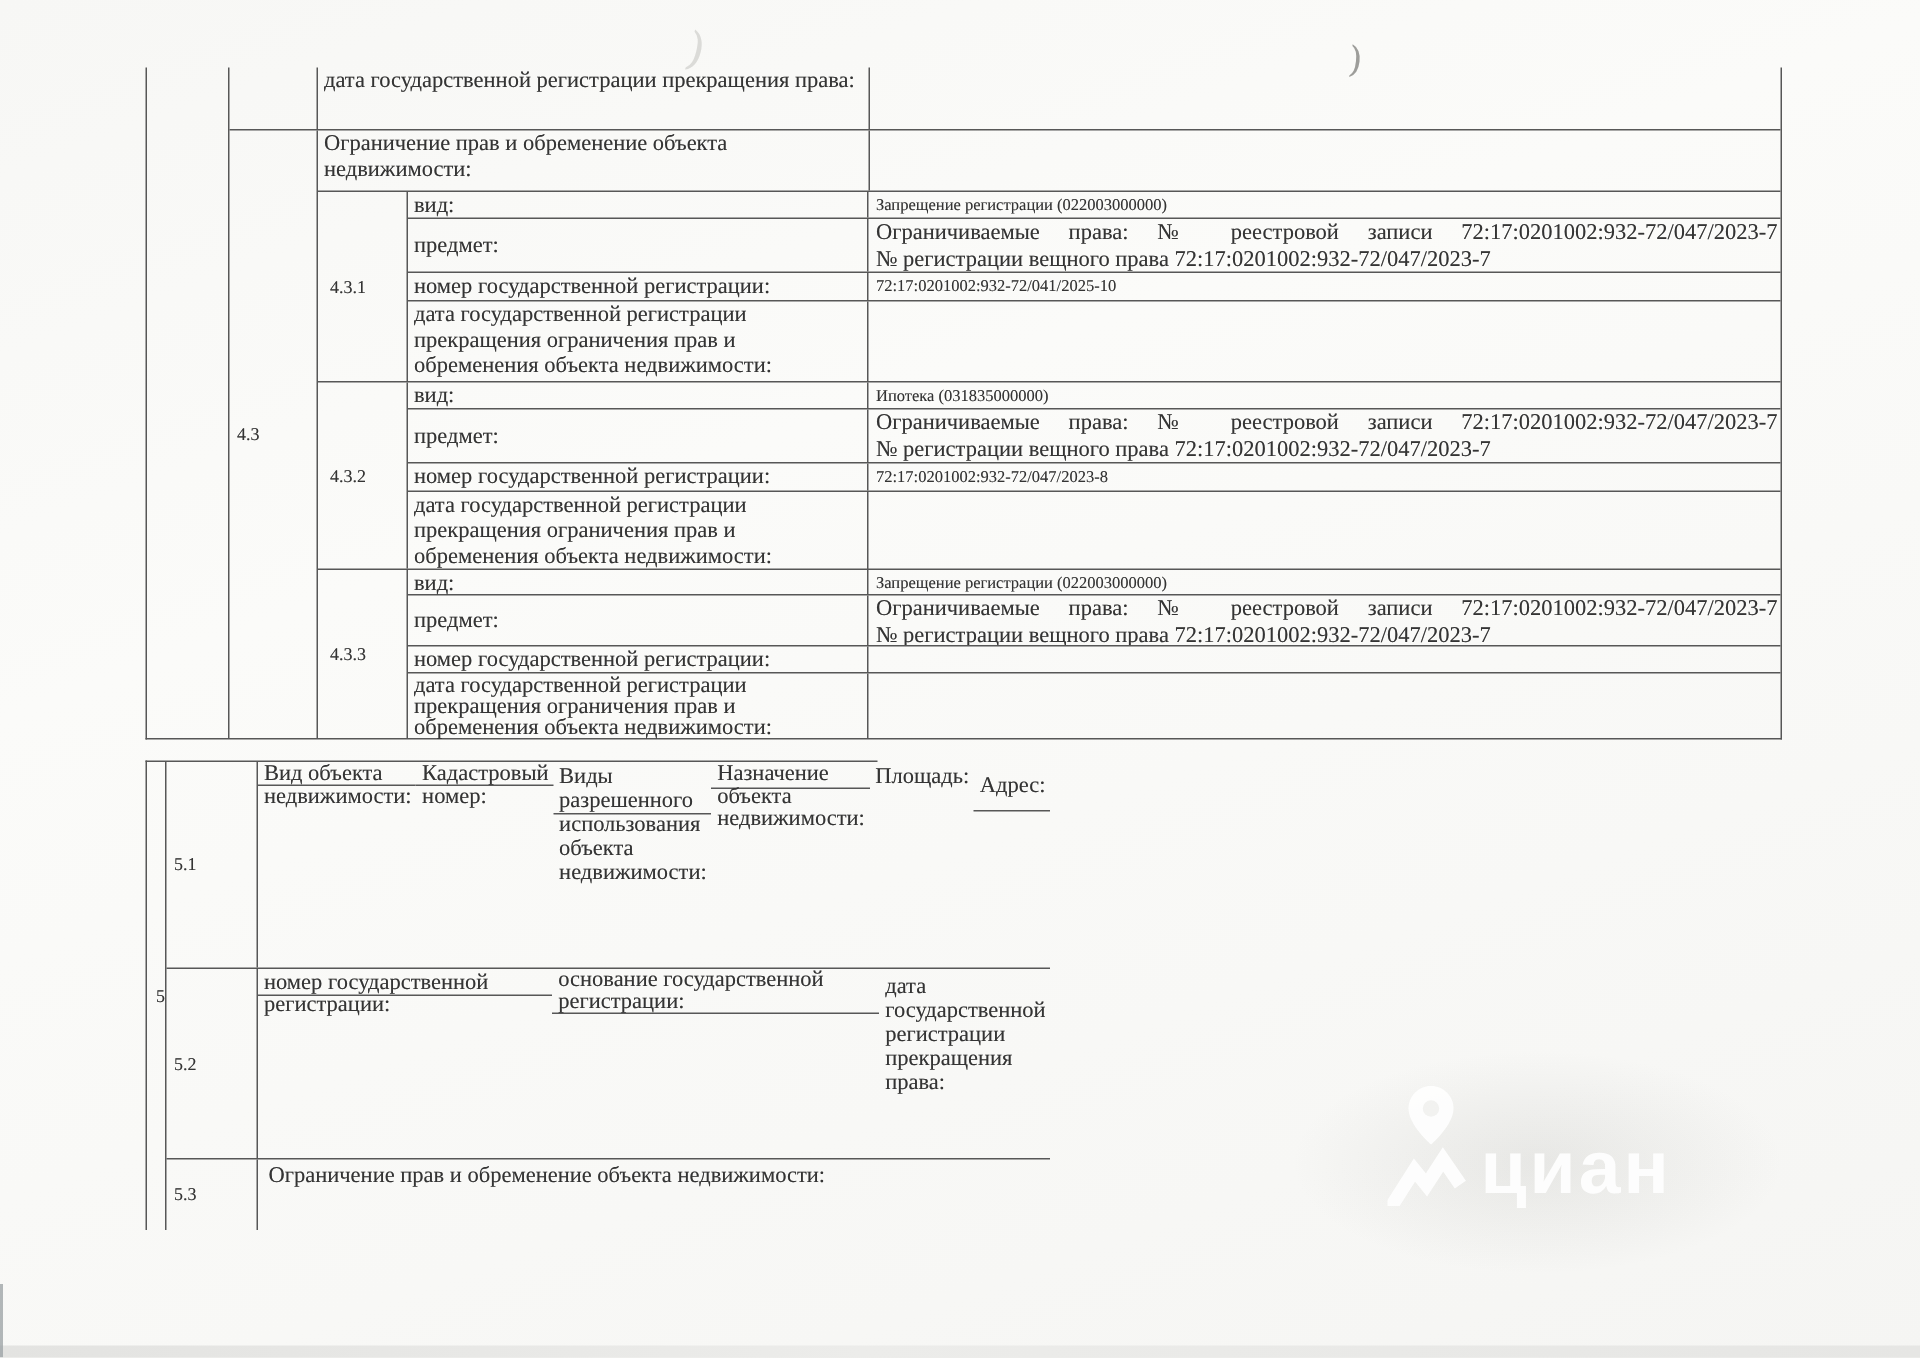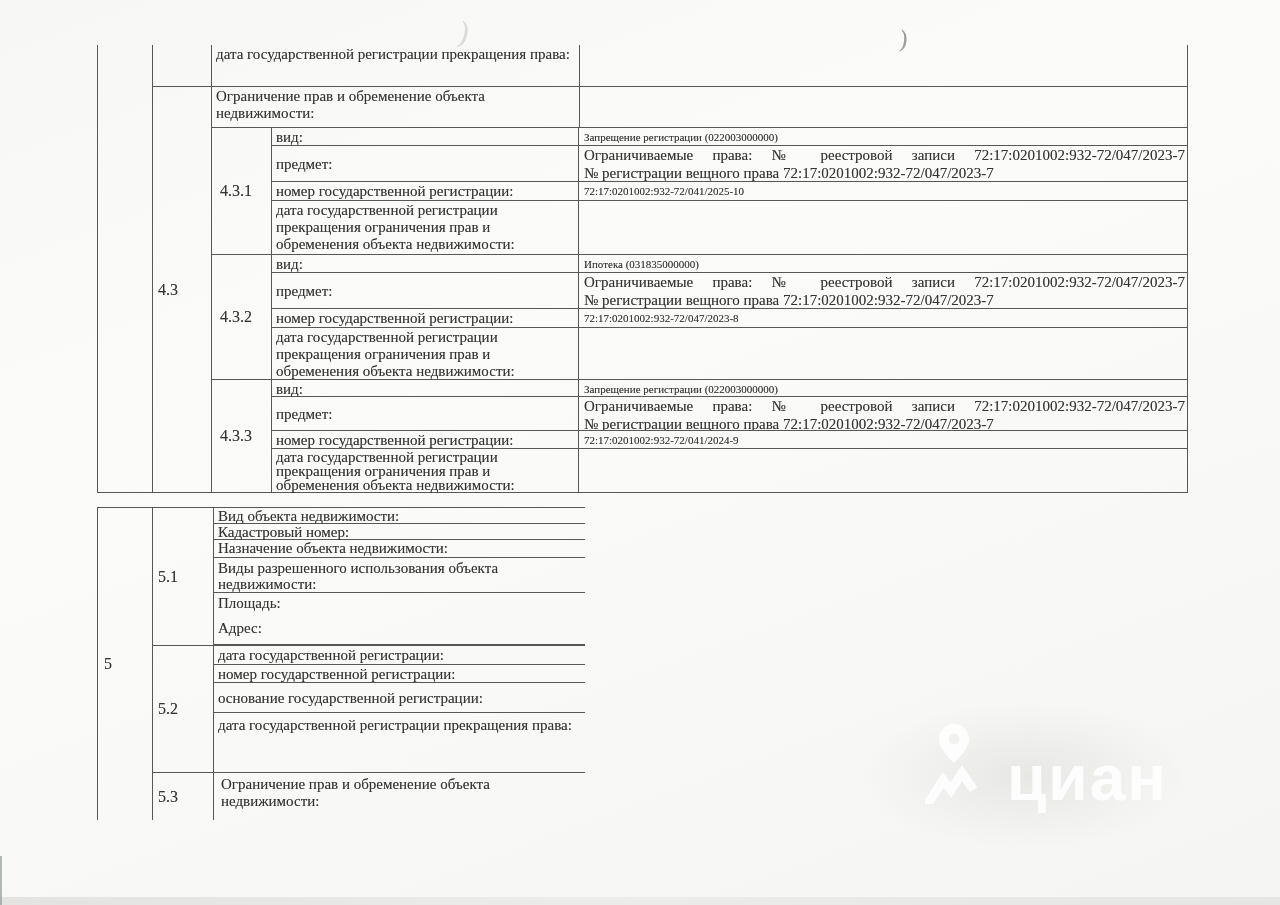--- a/index.html
+++ b/index.html
@@ -12,21 +12,21 @@
   .page{
     position:relative;
     width:1280px;height:905px;
     background:linear-gradient(160deg,#f7f7f5 0%,#fbfbf9 35%,#f8f8f6 70%,#f5f5f3 100%);
     font-family:"Liberation Serif","DejaVu Serif",serif;
     color:var(--txt);
     overflow:hidden;
   }
   .lbl{font-size:15px;line-height:17px;padding:1px 3px 0 4px;text-shadow:0 0 .4px rgba(0,0,0,.35)}
   .val{font-size:11px;line-height:17px;padding:1px 3px 0 5px;text-shadow:0 0 .4px rgba(0,0,0,.35)}
-  .num{font-size:16px;text-shadow:0 0 .4px rgba(0,0,0,.35)}
+  .num{font-size:12px;text-shadow:0 0 .4px rgba(0,0,0,.35)}
 
   
   .s4{position:absolute;left:97px;top:45px;width:1091px;height:448px;display:flex;
       border-left:1px solid var(--ln);border-right:1px solid var(--ln);border-bottom:1px solid var(--ln)}
   .s4-colA{width:55px;border-right:1px solid var(--ln)}
   .s4-main{flex:1;display:flex;flex-direction:column}
   .rowA{height:42px;border-bottom:1px solid var(--ln);display:flex}
   .cA-sp{width:59px;border-right:1px solid var(--ln)}
   .cA-lab{width:368px;border-right:1px solid var(--ln)}
   .cA-val{flex:1}
@@ -60,42 +60,42 @@
   
   .s5{position:absolute;left:97px;top:507px;width:488px;height:313px;display:flex;
       border-top:1px solid var(--ln);border-left:1px solid var(--ln)}
   .s5-colA{width:55px;border-right:1px solid var(--ln);display:flex;align-items:center;padding-left:6px}
   .s5-groups{flex:1;display:flex;flex-direction:column}
   .g{display:flex}
   .g1{height:138px;border-bottom:1px solid var(--ln)}
   .g2{height:127px;border-bottom:1px solid var(--ln)}
   .g3{flex:1}
   .g-num{width:61px;border-right:1px solid var(--ln);display:flex;align-items:center;padding-left:5px}
-  .g-fields{flex:1;display:flex;flex-direction:column}
+  .g-fields{flex:1;display:flex;flex-direction:row}
   .sf{border-bottom:1px solid var(--ln);font-size:15px;line-height:15px;padding:1px 3px 0 4px;text-shadow:0 0 .4px rgba(0,0,0,.35)}
   .g1 .sf1{height:16px}
   .g1 .sf2{height:16px}
   .g1 .sf3{height:18px}
   .g1 .sf4{height:35px;line-height:16px;padding-top:2px}
   .g1 .sf5{height:33px;display:flex;align-items:center}
   .g1 .sf6{flex:1;border-bottom:none;padding-top:3px}
   .g2 .sf1{height:23px;padding-top:4px}
   .g2 .sf2{height:19px;padding-top:2px}
   .g2 .sf3{height:18px;padding-top:2px}
   .g2 .sf4{height:30px;display:flex;align-items:center}
   .g2 .sf5{flex:1;border-bottom:none;line-height:16px;padding-top:4px}
   .g3 .sf1{flex:1;border-bottom:none;line-height:17px;padding-top:3px;padding-left:7px}
 
   
   .wm-halo{position:absolute;left:860px;top:700px;width:330px;height:150px;
     background:radial-gradient(ellipse at center,rgba(150,150,145,.16) 0%,rgba(150,150,145,0) 70%)}
   .wm{position:absolute;left:925px;top:722px;display:flex;align-items:flex-end;opacity:.92}
   .wm-icon{display:block}
   .wm-text{font-family:"Liberation Sans","DejaVu Sans",sans-serif;font-weight:bold;
-    font-size:64px;line-height:52px;color:#ffffff;letter-spacing:2px;margin-left:24px}
+    font-size:50px;line-height:52px;color:#ffffff;letter-spacing:2px;margin-left:4px}
 
   
   .art{position:absolute;color:#a9a9a6;font-family:"DejaVu Serif",serif;pointer-events:none}
   .art1{left:899px;top:26px;font-size:24px;transform:rotate(6deg);color:#9d9d9a}
   .art2{left:458px;top:16px;font-size:30px;transform:rotate(14deg);color:#dbdbd8}
   .edge-bottom{position:absolute;left:0;bottom:0;width:1280px;height:8px;
     background:linear-gradient(90deg,#e3e3e1,#ececea 45%,#e6e6e4)}
   .edge-left{position:absolute;left:0;top:856px;width:2px;height:49px;background:#9aa0a3;opacity:.75}
 </style>
 </head>
@@ -184,21 +184,20 @@
               </div>
               <div class="fr fr-pred">
                 <div class="f-lab lbl cc">предмет:</div>
                 <div class="f-val">
                   <div class="pline j">Ограничиваемые права: № реестровой записи 72:17:0201002:932-72/047/2023-7</div>
                   <div class="pline">№ регистрации вещного права 72:17:0201002:932-72/047/2023-7</div>
                 </div>
               </div>
               <div class="fr fr-nom">
                 <div class="f-lab lbl">номер государственной регистрации:</div>
-                <div class="f-val val">72:17:0201002:932-72/041/2024-9</div>
               </div>
               <div class="fr fr-date">
                 <div class="f-lab lbl">дата государственной регистрации прекращения ограничения прав и обременения объекта недвижимости:</div>
                 <div class="f-val val"></div>
               </div>
             </div>
           </div>
 
         </div>
       </div>
@@ -207,31 +206,30 @@
 
   <div class="s5">
     <div class="s5-colA num">5</div>
     <div class="s5-groups">
 
       <div class="g g1">
         <div class="g-num num">5.1</div>
         <div class="g-fields">
           <div class="sf sf1">Вид объекта недвижимости:</div>
           <div class="sf sf2">Кадастровый номер:</div>
+          <div class="sf sf4">Виды разрешенного использования объекта недвижимости:</div>
           <div class="sf sf3">Назначение объекта недвижимости:</div>
-          <div class="sf sf4">Виды разрешенного использования объекта недвижимости:</div>
           <div class="sf sf6">Площадь:</div>
           <div class="sf sf5">Адрес:</div>
         </div>
       </div>
 
       <div class="g g2">
         <div class="g-num num">5.2</div>
         <div class="g-fields">
-          <div class="sf sf2">дата государственной регистрации:</div>
           <div class="sf sf3">номер государственной регистрации:</div>
           <div class="sf sf4">основание государственной регистрации:</div>
           <div class="sf sf5">дата государственной регистрации прекращения права:</div>
         </div>
       </div>
 
       <div class="g g3">
         <div class="g-num num">5.3</div>
         <div class="g-fields">
           <div class="sf sf1">Ограничение прав и обременение объекта недвижимости:</div>

